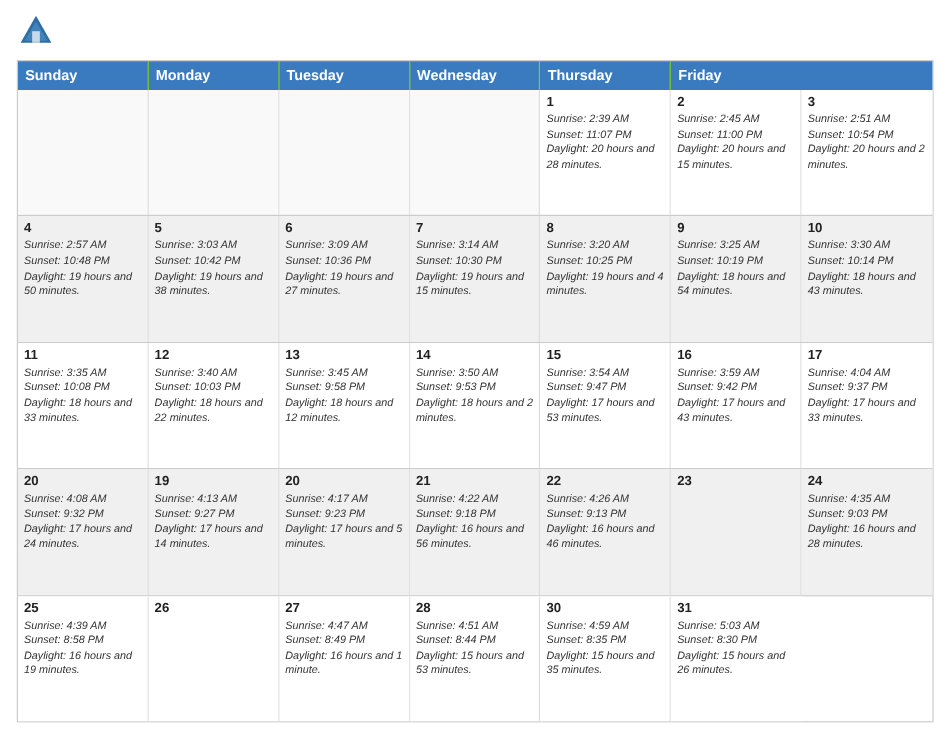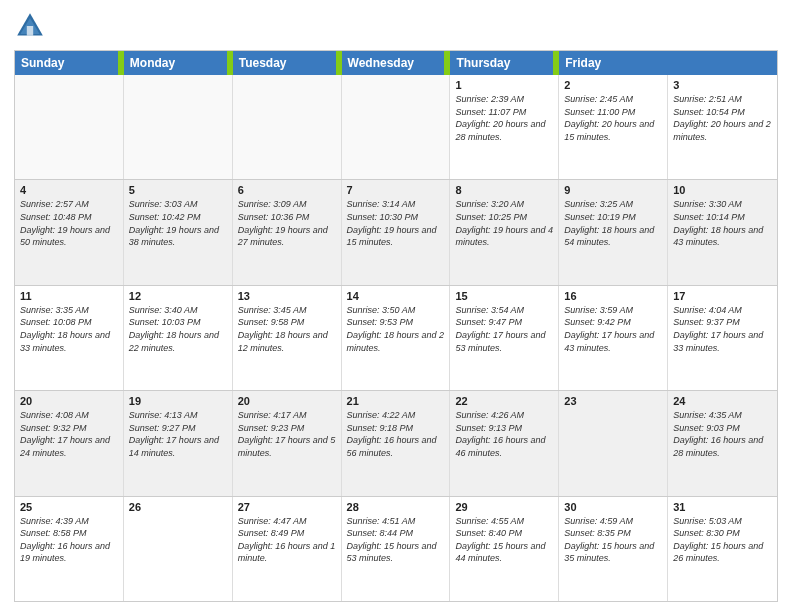--- a/index.html
+++ b/index.html
@@ -70,21 +70,21 @@
     .cal-header {
       display: grid;
       grid-template-columns: repeat(7, 1fr);
       background: #3a7abf;
     }
     .cal-header-cell {
       color: #fff;
       font-weight: bold;
       font-size: 12px;
       padding: 5px 6px;
-      border-right: 6px solid #84cc16;
+      border-right: 1px solid #84cc16;
       text-align: left;
     }
     .cal-header-cell:last-child { border-right: none; }
     .cal-body {
       flex: 1;
       display: flex;
       flex-direction: column;
     }
     .cal-row {
       display: grid;
@@ -346,27 +346,20 @@
 and 1 minute.</div>
           </div>
           <div class="cal-cell">
             <span class="day-num">28</span>
             <div class="day-info">Sunrise: 4:51 AM
 Sunset: 8:44 PM
 Daylight: 15 hours
 and 53 minutes.</div>
           </div>
           <div class="cal-cell">
-            <span class="day-num">29</span>
-            <div class="day-info">Sunrise: 4:55 AM
-Sunset: 8:40 PM
-Daylight: 15 hours
-and 44 minutes.</div>
-          </div>
-          <div class="cal-cell">
             <span class="day-num">30</span>
             <div class="day-info">Sunrise: 4:59 AM
 Sunset: 8:35 PM
 Daylight: 15 hours
 and 35 minutes.</div>
           </div>
           <div class="cal-cell">
             <span class="day-num">31</span>
             <div class="day-info">Sunrise: 5:03 AM
 Sunset: 8:30 PM

